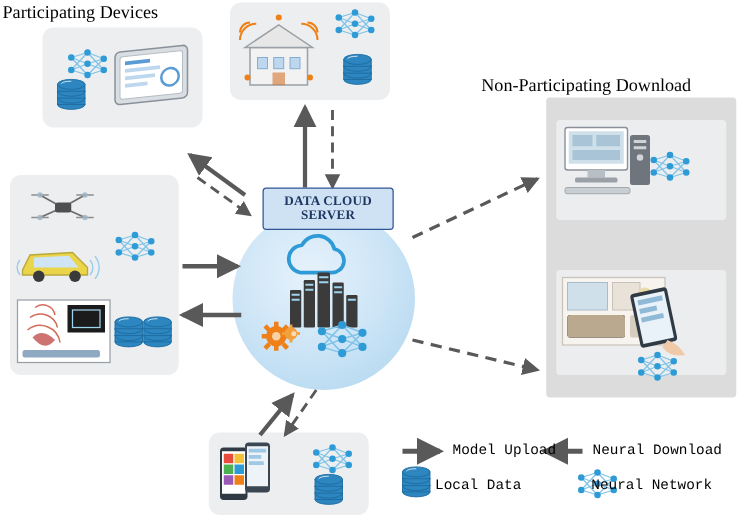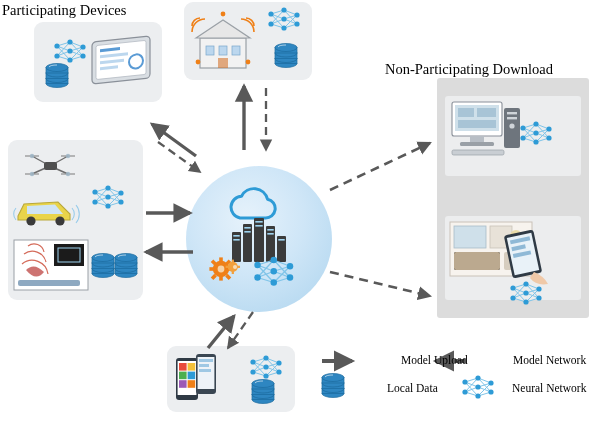--- a/index.html
+++ b/index.html
@@ -67,25 +67,24 @@
   }
   #cloud-banner span {
     font-family: "Liberation Serif", serif;
     font-size: 10.5px;
     font-weight: bold;
     color: #1f3864;
     letter-spacing: .2px;
   }
   .legend-text {
     position: absolute;
-    font-family: Liberation Serif, serif;
+    font-family: Liberation Mono, monospace;
     font-size: 11.5px;
     color: #000;
     white-space: nowrap;
-    margin-left: 39px;
   }
   svg.overlay {
     position: absolute;
     left: 0;
     top: 0;
     width: 600px;
     height: 424px;
     pointer-events: none;
   }
 </style>
@@ -398,19 +397,23 @@
     <g>
       <line x1="322" y1="361" x2="352" y2="361" stroke="#595959" stroke-width="4" marker-end="url(#arrowSolid)"></line>
     </g>
     <g>
       <line x1="466" y1="361" x2="436" y2="361" stroke="#595959" stroke-width="4" marker-end="url(#arrowSolidLeft)"></line>
     </g>
     <use href="#dbSym" x="322" y="372"></use>
     <use href="#nnSym" x="462" y="376"></use>
   </svg>
 
+  <div id="cloud-banner">
+    <span>DATA CLOUD</span>
+    <span>SERVER</span>
+  </div>
 
   <div class="legend-text" style="left:362px; top:354px;">Model Upload</div>
-  <div class="legend-text" style="left:474px; top:354px;">Model Network</div>
+  <div class="legend-text" style="left:474px; top:354px;">Neural Download</div>
   <div class="legend-text" style="left:348px; top:382px;">Local Data</div>
   <div class="legend-text" style="left:473px; top:382px;">Neural Network</div>
 
 </div>
 
 </body></html>

